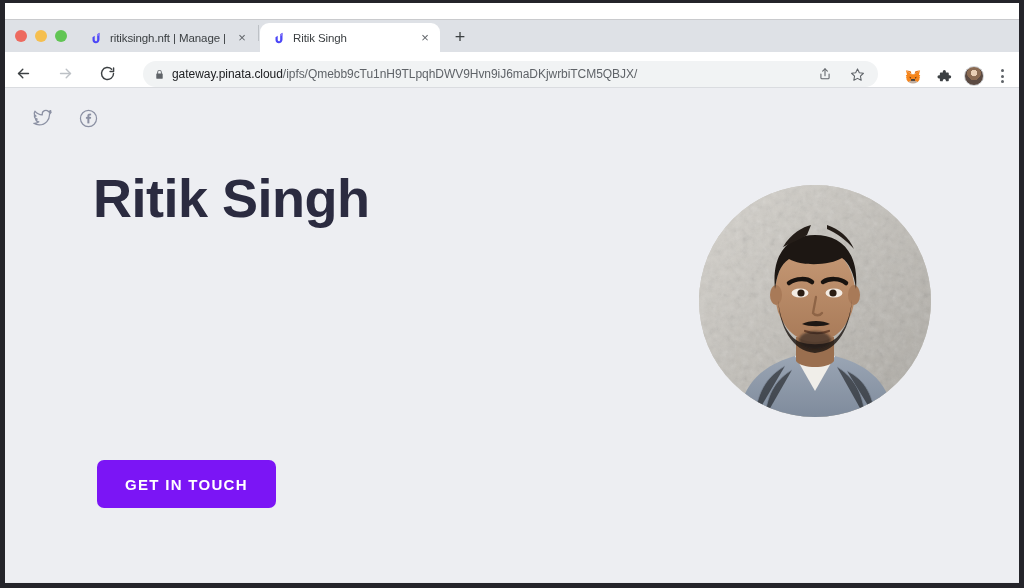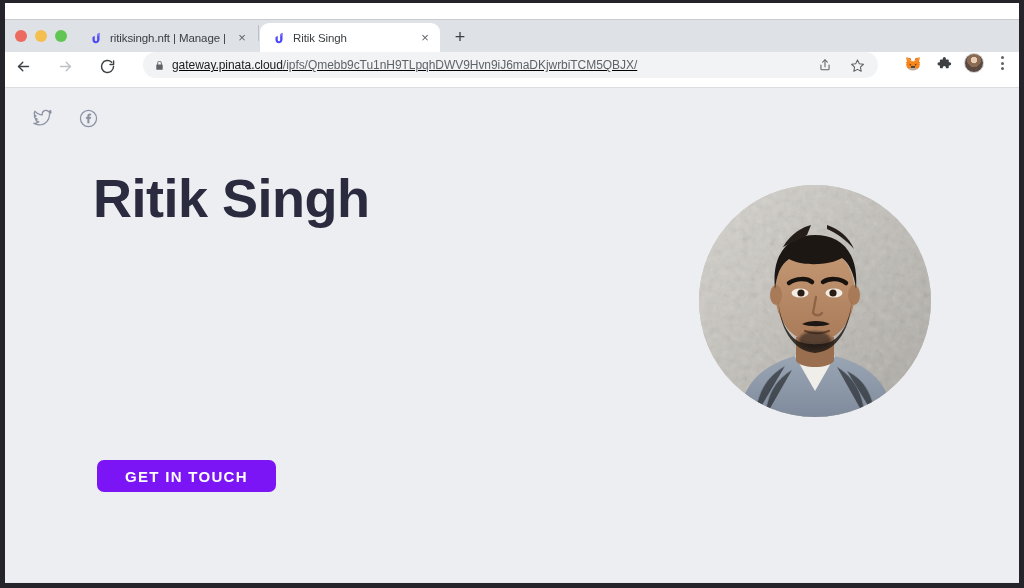--- a/index.html
+++ b/index.html
@@ -104,25 +104,24 @@
     display: flex; align-items: center; justify-content: center;
     color: #3c4043; font-size: 18px; font-weight: 300;
     margin-left: 6px; margin-bottom: 1px;
   }
 
   
   .toolbar {
     height: 36px;
     background: #ffffff;
     display: flex;
-    align-items: flex-start;
+    align-items: flex-end;
     padding: 0 8px 0 4px;
     gap: 14px;
     border-bottom: 1px solid #dadce0;
-    text-decoration: underline;
   }
   .navbtn {
     width: 28px; height: 28px;
     display: flex; align-items: center; justify-content: center;
     border-radius: 50%;
   }
   .navbtn svg { display: block; }
 
   .omnibox {
     flex: 1 1 auto;
@@ -195,21 +194,21 @@
     margin-top: 10px;
   }
 
   .cta {
     position: absolute;
     left: 92px;
     top: 372px;
     display: inline-flex;
     align-items: center;
     justify-content: center;
-    height: 32px;
+    height: 48px;
     padding: 0 28px;
     background: #7b15f5;
     color: #ffffff;
     font-size: 15px;
     font-weight: 700;
     letter-spacing: 1.3px;
     border-radius: 7px;
     border: none;
     cursor: pointer;
   }

